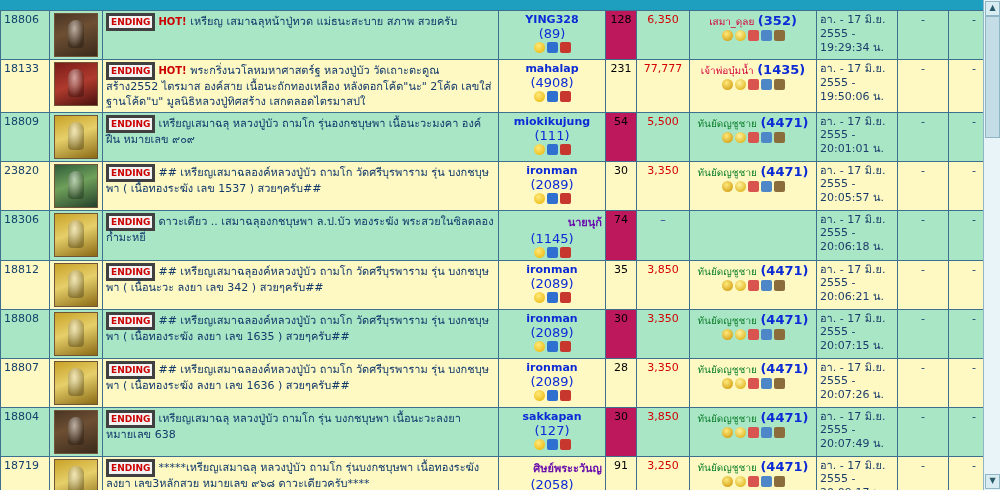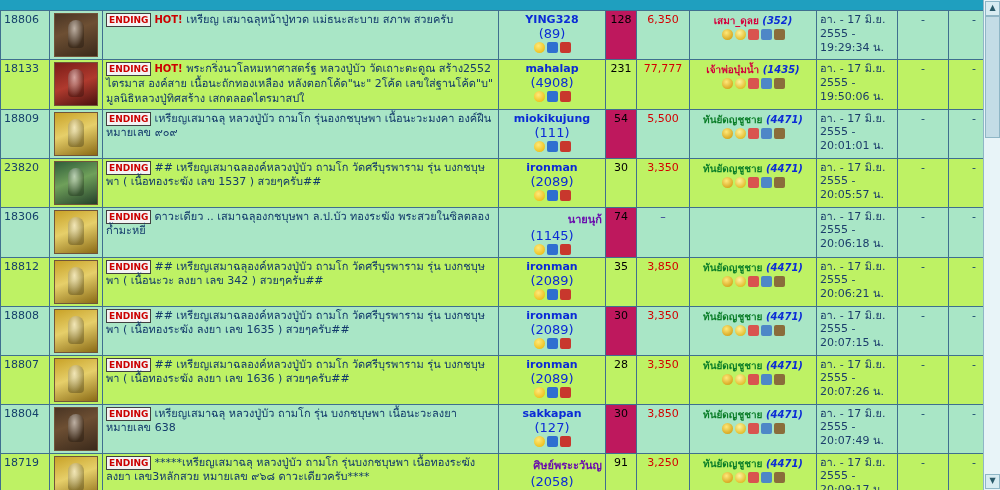--- a/index.html
+++ b/index.html
@@ -9,41 +9,41 @@
   table.listing td{border:1px solid #3f6f8f;vertical-align:top;padding:2px 3px;font-size:11px;}
   .c-id{width:42px;background:#a9e6c6;color:#14406a;text-align:left;font-size:11px;}
   .c-img{width:46px;background:#a9e6c6;padding:1px;text-align:center;}
   .c-title{background:#a9e6c6;color:#12305a;}
   .c-user{width:100px;background:#a9e6c6;text-align:center;}
   .c-cnt{width:24px;background:#be185d;text-align:center;color:#000;}
   .c-price{width:46px;background:#a9e6c6;text-align:center;}
   .c-seller{width:120px;background:#a9e6c6;text-align:center;}
   .c-date{width:74px;background:#a9e6c6;color:#1b3d6b;font-size:10px;line-height:1.25;}
   .c-x{width:44px;background:#a9e6c6;text-align:center;color:#14406a;}
-  tr.alt td{background:#bef264;}
+  tr.alt td{background:#fef9c3;}
   .thumb{width:42px;height:42px;display:block;margin:0 auto;border:1px solid #70543a;
     background:linear-gradient(160deg,#4a3524 0%,#6d4f33 40%,#3b2a1b 100%);position:relative;overflow:hidden;}
   .thumb.gold{background:linear-gradient(160deg,#c9a227 0%,#e6cf6a 45%,#8a6a15 100%);}
   .thumb.red{background:linear-gradient(160deg,#7b1c18 0%,#b03a2e 50%,#4a120f 100%);}
   .thumb.green{background:linear-gradient(160deg,#2f5d3a 0%,#6fa05a 45%,#24402a 100%);}
   .thumb:after{content:"";position:absolute;left:50%;top:6px;transform:translateX(-50%);
     width:16px;height:28px;border-radius:8px 8px 4px 4px;
     background:radial-gradient(ellipse at 40% 30%,rgba(255,255,255,.55),rgba(0,0,0,.25) 70%);}
-  .ending{display:inline-block;background:#f3f3f3;border:1px solid #404040;color:#c00;
+  .ending{display:inline-block;background:#f3f3f3;border:3px solid #404040;color:#c00;
     font-weight:bold;font-size:9px;padding:0 2px;margin-right:3px;line-height:12px;vertical-align:middle;}
   .hot{color:#c00;font-weight:bold;font-size:10px;}
   .ttl{color:#123a6b;font-size:11px;line-height:1.35;}
   .uname{color:#0b2bd6;font-weight:bold;font-size:11px;text-decoration:none;display:block;}
   .uname.purple{color:#6a0dad;text-align:right;}
   .ucount{color:#0b2bd6;font-size:13px;}
   .price{color:#d40000;font-weight:normal;font-size:11px;}
   .price.dash{color:#2a2a8c;font-weight:normal;}
-  .seller{color:#d4003c;font-size:10px;font-weight:bold;}
+  .seller{color:#d4003c;font-size:10px;font-weight:normal;}
   .seller.green{color:#0a7d28;}
-  .scount{color:#0b2bd6;font-size:10px;font-weight:bold;font-style:italic;}
+  .scount{color:#0b2bd6;font-size:13px;font-weight:bold;}
   .icons{font-size:9px;line-height:11px;margin-top:1px;white-space:nowrap;}
   .ic{display:inline-block;width:11px;height:11px;margin:0 1px;vertical-align:middle;border-radius:2px;}
   .ic-smile{border-radius:50%;background:radial-gradient(circle at 40% 35%,#ffe97a,#e8b300);}
   .ic-medal{border-radius:50%;background:radial-gradient(circle at 40% 35%,#ffe97a,#c98f00);}
   .ic-blue{background:#2f6fd0;}
   .ic-red{background:#c8372d;}
   .ic-home{background:#d9534f;}
   .ic-mail{background:#4e87c7;}
   .ic-pen{background:#8a6d3b;}
   .ic-star{background:radial-gradient(circle at 40% 35%,#fff3a0,#d8a800);border-radius:50%;}

